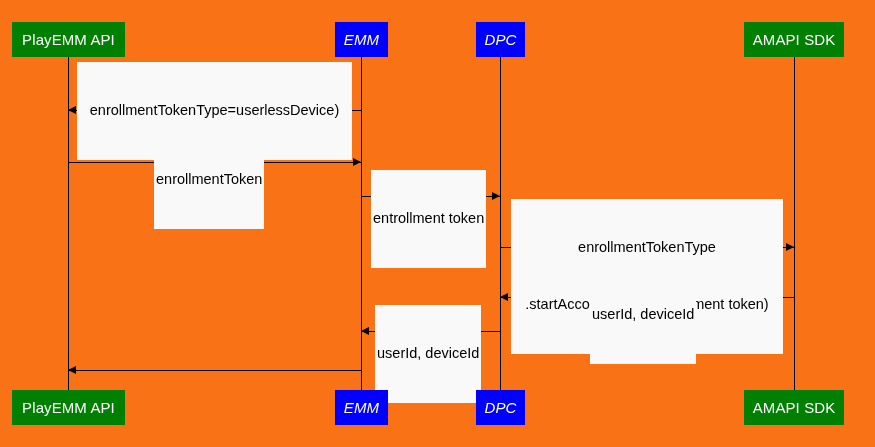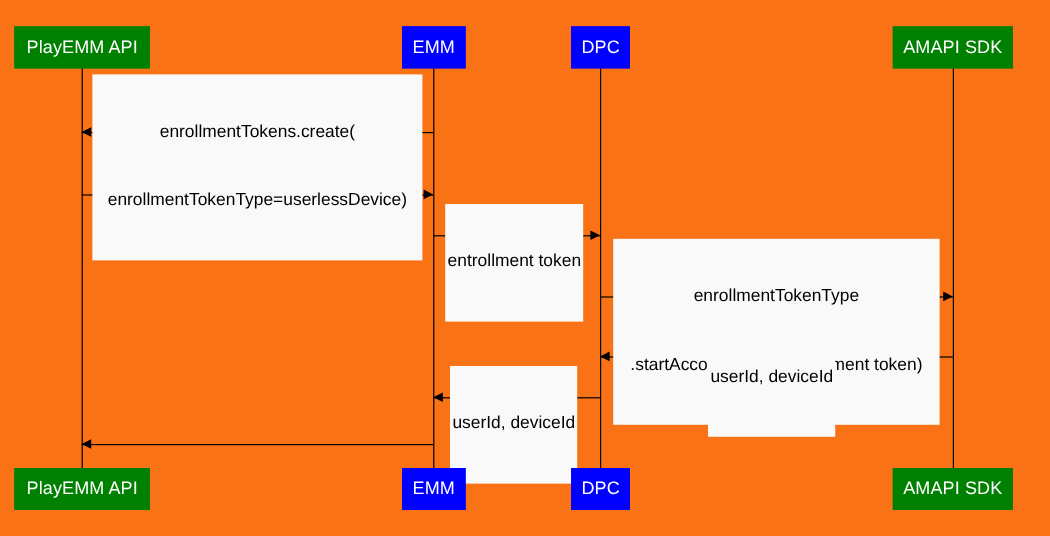--- a/index.html
+++ b/index.html
@@ -26,21 +26,21 @@
     align-items: center;
     justify-content: center;
     color: #ffffff;
     font-size: 15px;
     line-height: 1;
     letter-spacing: 0.1px;
     white-space: nowrap;
     border: 1px solid transparent;
   }
   .participant.green { background: #008000; border-color: #008000; }
-  .participant.blue  { background: #0000ff; border-color: #0000ff; }
+  .participant.blue  { background: #0000ff; border-color: #0000ff; font-style: italic; }
 
   
   .lifeline {
     position: absolute;
     width: 1px;
     background: #000000;
   }
 
   
   .arrow {
@@ -114,24 +114,26 @@
   <div class="arrow" style="left:500px; top:297px; width:294px;"></div>
   <div class="arrow-head left" style="left:500px; top:293px;"></div>
 
   <div class="arrow" style="left:361px; top:331px; width:139px;"></div>
   <div class="arrow-head left" style="left:361px; top:327px;"></div>
 
   <div class="arrow" style="left:68px; top:370px; width:293px;"></div>
   <div class="arrow-head left" style="left:68px; top:366px;"></div>
 
   <div class="msg" style="left:77px; top:62px; width:275px;">
-    <span class="line">enrollmentTokens.create(</span>
     <span class="line">enrollmentTokenType=userlessDevice)</span>
   </div>
 
+  <div class="msg single" style="left:154px; top:131px;">
+    <span class="line">enrollmentToken</span>
+  </div>
 
   <div class="msg single" style="left:371px; top:170px;">
     <span class="line">entrollment token</span>
   </div>
 
   <div class="msg" style="left:511px; top:199px; width:272px;">
     <span class="line">enrollmentTokenType</span>
     <span class="line">.startAccountSetup(entrollment token)</span>
   </div>
 

